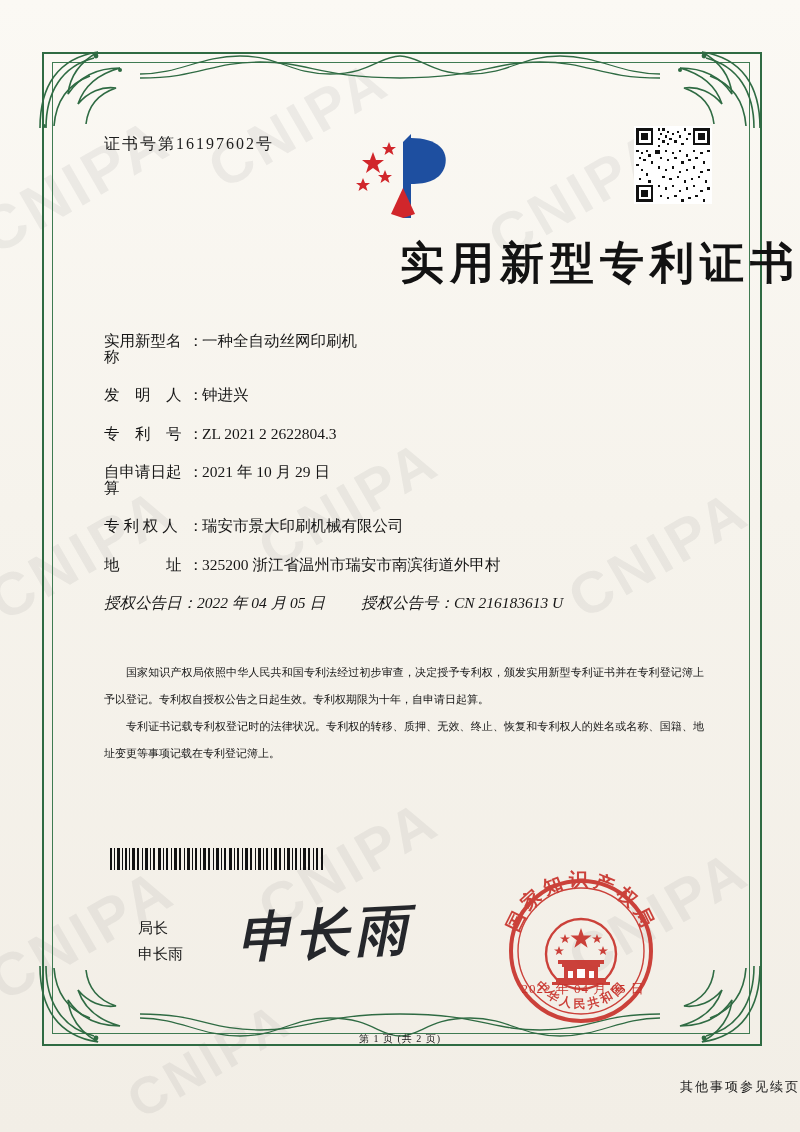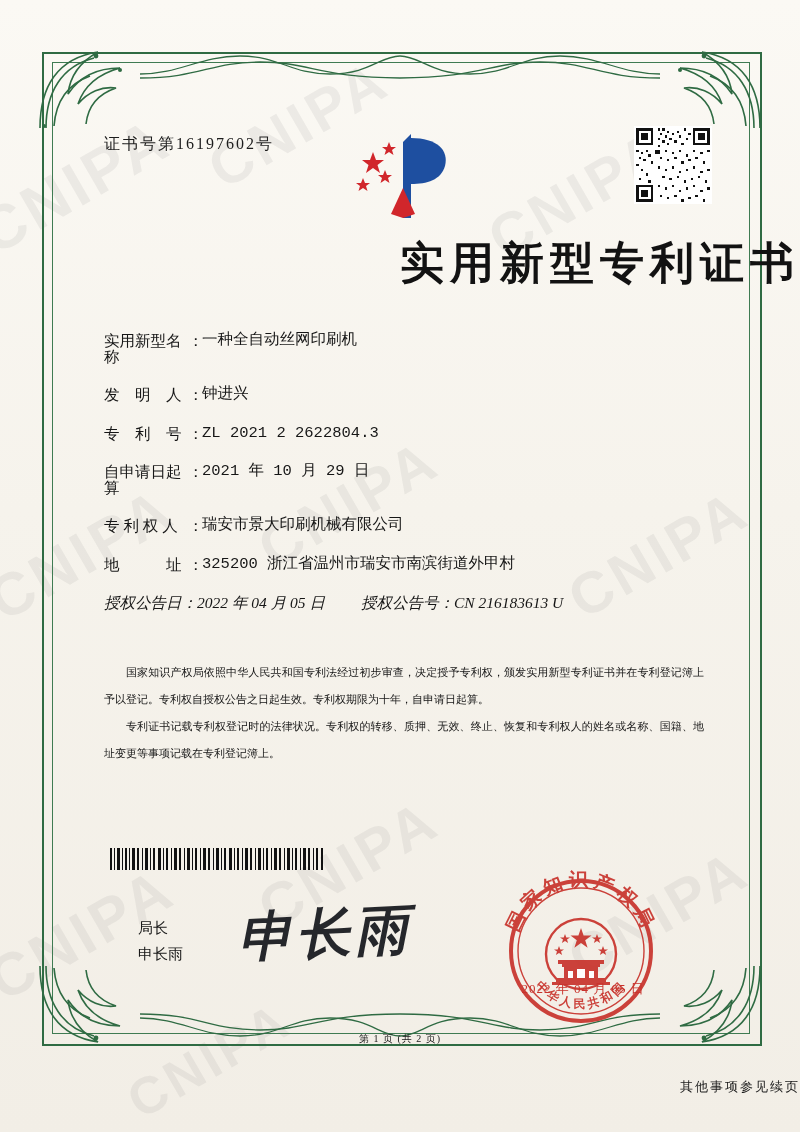--- a/index.html
+++ b/index.html
@@ -72,21 +72,21 @@
     font-family:"Liberation Serif","DejaVu Serif",serif;
   }
 
   .fields{
     position:absolute;left:104px;top:333px;width:600px;
     font-size:15.5px;color:#161616;line-height:1;
   }
   .field{display:flex;margin-bottom:23px;justify-content:flex-end;}
   .f-label{width:84px;flex:0 0 auto;letter-spacing:0px;}
   .f-colon{width:14px;flex:0 0 auto;}
-  .f-value{flex:1 1 auto;font-family:Liberation Mono, monospace;}
+  .f-value{flex:1 1 auto;}
   .row-2col{display:flex;margin-bottom:6px;font-style:italic;}
   .row-2col .seg{display:flex;}
   .row-2col .seg.second{margin-left:36px;justify-content:flex-end;}
   .seg .s-label{white-space:nowrap;}
 
   .para{
     position:absolute;left:104px;top:659px;width:600px;
     font-size:11px;color:#161616;line-height:27px;text-align:justify;
   }
   .para p{margin:0;text-indent:2em;}

